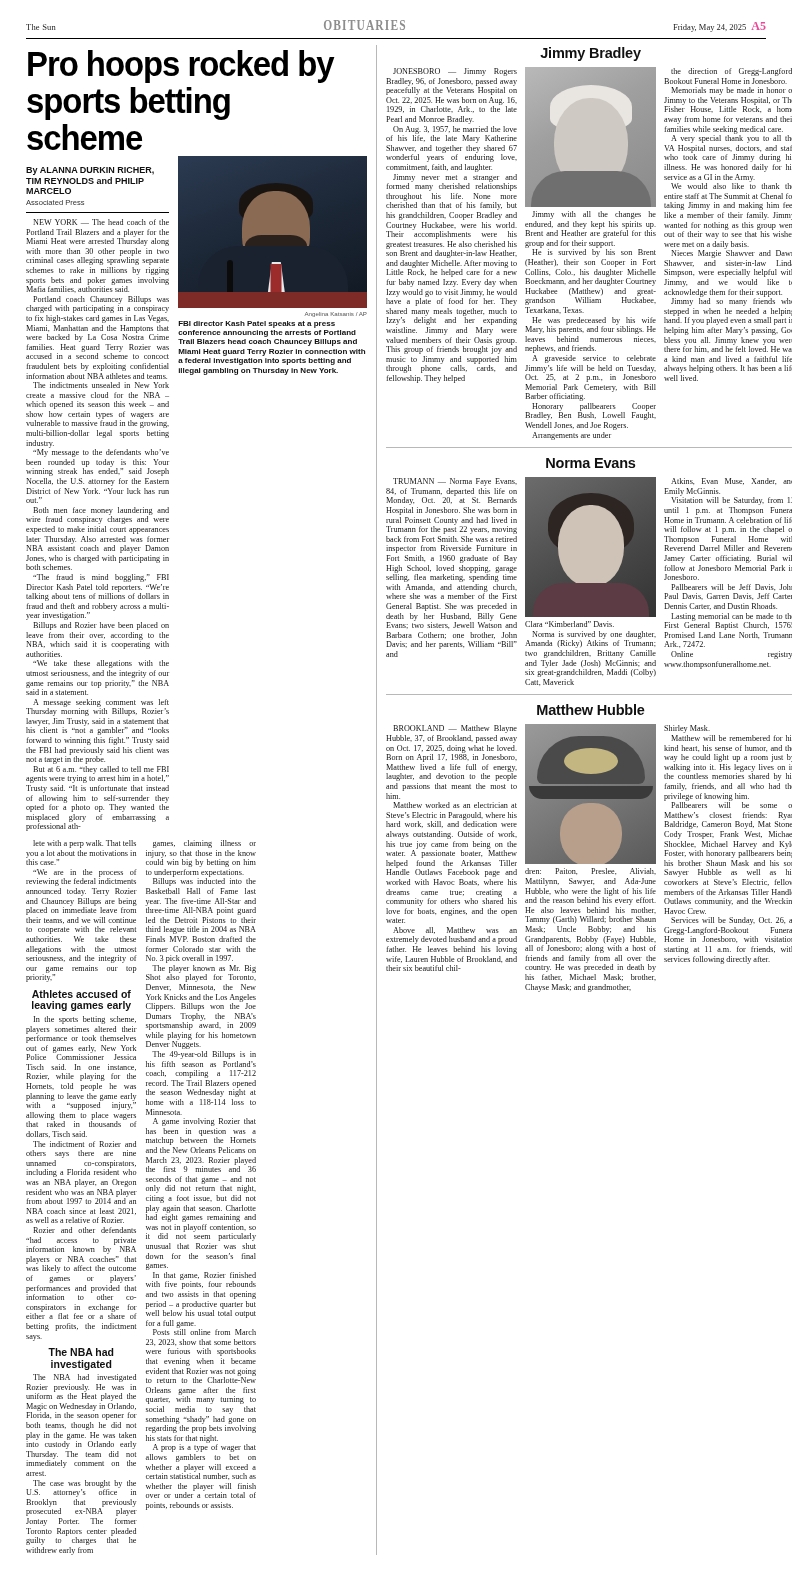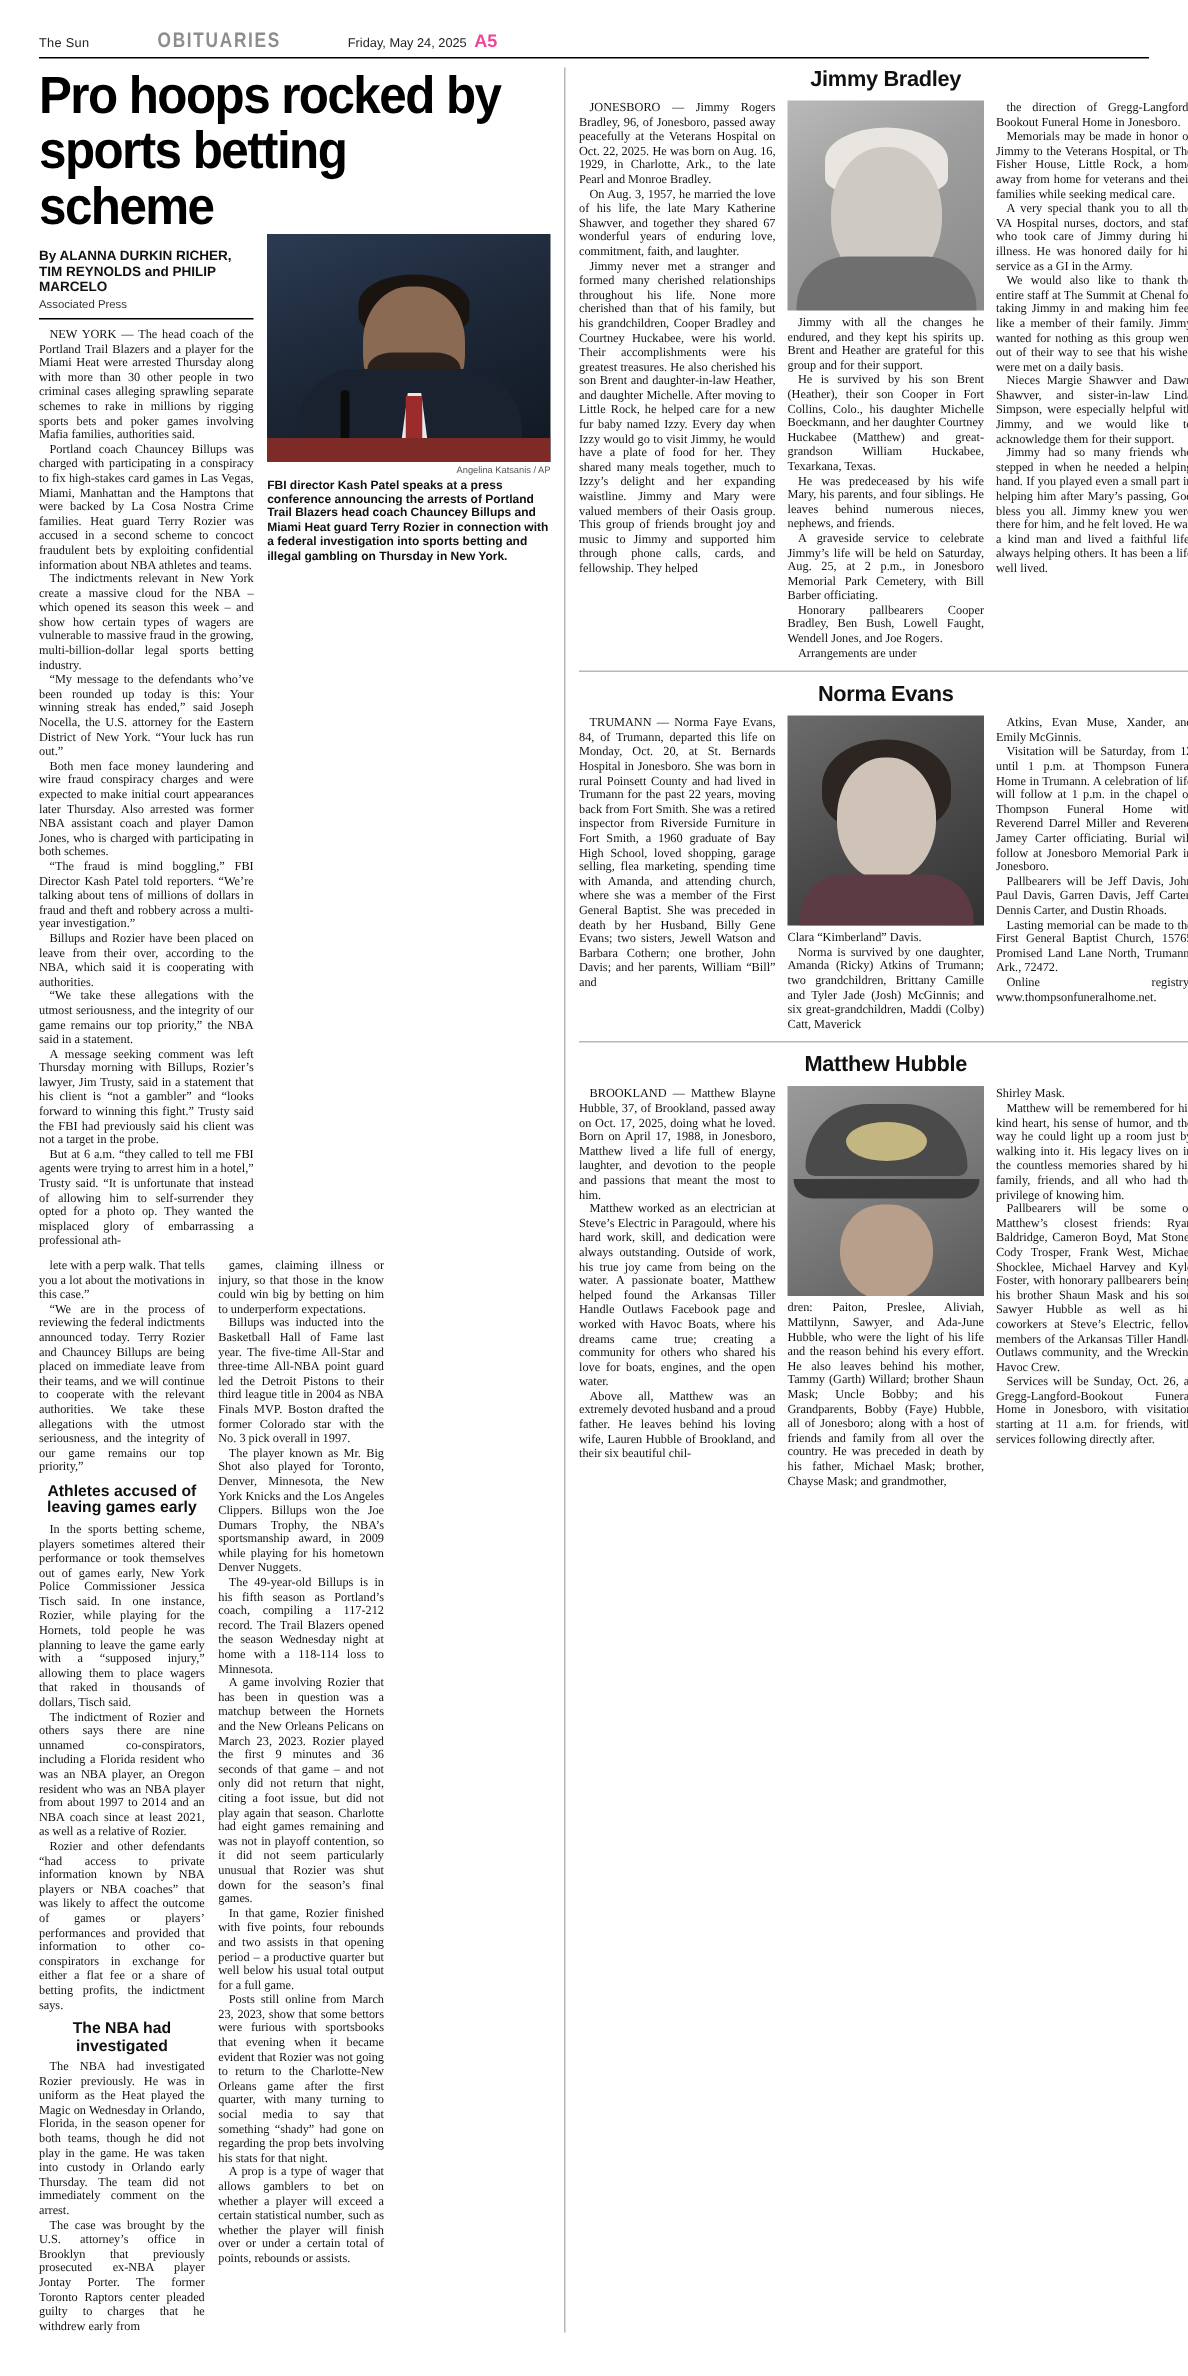--- a/index.html
+++ b/index.html
@@ -7,21 +7,21 @@
   body {
     width: 792px; height: 1584px;
     background:#ffffff;
     font-family: "Liberation Serif", serif;
     color:#111;
     overflow:hidden;
   }
   .page { width:792px; height:1584px; padding:18px 26px 0 26px; position:relative; }
 
   
-  .masthead { display:flex; align-items:baseline; font-family:Liberation Sans, sans-serif;gap:36px; }
+  .masthead { display:flex; align-items:baseline; justify-content:space-between; font-family:Liberation Serif, serif;gap:36px; }
   .mh-left { font-size:8.5px; letter-spacing:.2px; color:#222; font-weight:400; }
   .mh-center { font-size:14px; font-weight:700; color:#8d8d8d; letter-spacing:1.4px; transform:scaleX(.82); }
   .mh-right { font-size:8.5px; color:#222; display:flex; align-items:baseline; gap:5px;}
   .mh-page { font-size:12px; font-weight:700; color:#ec4899;}
   .mh-rule { border-top:1.6px solid #000; margin:4px 0 0 0; }
 
   
   .body-txt {
     font-size:8.2px; line-height:9.6px; text-align:justify;
     -webkit-hyphens:auto; hyphens:auto;
@@ -112,21 +112,21 @@
       <div class="lead-top">
         <div class="lead-col1">
           <div class="byline">
             <span>By ALANNA DURKIN RICHER, TIM REYNOLDS and PHILIP MARCELO</span>
             <span class="src">Associated Press</span>
           </div>
           <div class="byline-rule"></div>
           <div class="body-txt">
             <p>NEW YORK — The head coach of the Portland Trail Blazers and a player for the Miami Heat were arrested Thursday along with more than 30 other people in two criminal cases alleging sprawling separate schemes to rake in millions by rigging sports bets and poker games involving Mafia families, authorities said.</p>
             <p>Portland coach Chauncey Billups was charged with participating in a conspiracy to fix high-stakes card games in Las Vegas, Miami, Manhattan and the Hamptons that were backed by La Cosa Nostra Crime families. Heat guard Terry Rozier was accused in a second scheme to concoct fraudulent bets by exploiting confidential information about NBA athletes and teams.</p>
-            <p>The indictments relevant in New York create a massive cloud for the NBA – which opened its season this week – and show how certain types of wagers are vulnerable to massive fraud in the growing, multi-billion-dollar legal sports betting industry.</p>
+            <p>The indictments unsealed in New York create a massive cloud for the NBA – which opened its season this week – and show how certain types of wagers are vulnerable to massive fraud in the growing, multi-billion-dollar legal sports betting industry.</p>
             <p>“My message to the defendants who’ve been rounded up today is this: Your winning streak has ended,” said Joseph Nocella, the U.S. attorney for the Eastern District of New York. “Your luck has run out.”</p>
             <p>Both men face money laundering and wire fraud conspiracy charges and were expected to make initial court appearances later Thursday. Also arrested was former NBA assistant coach and player Damon Jones, who is charged with participating in both schemes.</p>
             <p>“The fraud is mind boggling,” FBI Director Kash Patel told reporters. “We’re talking about tens of millions of dollars in fraud and theft and robbery across a multi-year investigation.”</p>
             <p>Billups and Rozier have been placed on leave from their over, according to the NBA, which said it is cooperating with authorities.</p>
             <p>“We take these allegations with the utmost seriousness, and the integrity of our game remains our top priority,” the NBA said in a statement.</p>
             <p>A message seeking comment was left Thursday morning with Billups, Rozier’s lawyer, Jim Trusty, said in a statement that his client is “not a gambler” and “looks forward to winning this fight.” Trusty said the FBI had previously said his client was not a target in the probe.</p>
             <p>But at 6 a.m. “they called to tell me FBI agents were trying to arrest him in a hotel,” Trusty said. “It is unfortunate that instead of allowing him to self-surrender they opted for a photo op. They wanted the misplaced glory of embarrassing a professional ath-</p>
           </div>
         </div>
 
@@ -196,21 +196,21 @@
           <div class="c">
             <div class="obit-photo ph-bradley">
               <div class="h"></div>
               <div class="f"></div>
               <div class="s"></div>
             </div>
             <div class="body-txt">
               <p>Jimmy with all the changes he endured, and they kept his spirits up. Brent and Heather are grateful for this group and for their support.</p>
               <p>He is survived by his son Brent (Heather), their son Cooper in Fort Collins, Colo., his daughter Michelle Boeckmann, and her daughter Courtney Huckabee (Matthew) and great-grandson William Huckabee, Texarkana, Texas.</p>
               <p>He was predeceased by his wife Mary, his parents, and four siblings. He leaves behind numerous nieces, nephews, and friends.</p>
-              <p>A graveside service to celebrate Jimmy’s life will be held on Saturday, Aug. 25, at 2 p.m., in Jonesboro Memorial Park Cemetery, with Bill Barber officiating.</p>
+              <p>A graveside service to celebrate Jimmy’s life will be held on Tuesday, Oct. 25, at 2 p.m., in Jonesboro Memorial Park Cemetery, with Bill Barber officiating.</p>
               <p>Honorary pallbearers Cooper Bradley, Ben Bush, Lowell Faught, Wendell Jones, and Joe Rogers.</p>
               <p>Arrangements are under</p>
             </div>
           </div>
           <div class="c">
             <div class="body-txt">
               <p>the direction of Gregg-Langford-Bookout Funeral Home in Jonesboro.</p>
               <p>Memorials may be made in honor of Jimmy to the Veterans Hospital, or The Fisher House, Little Rock, a home away from home for veterans and their families while seeking medical care.</p>
               <p>A very special thank you to all the VA Hospital nurses, doctors, and staff who took care of Jimmy during his illness. He was honored daily for his service as a GI in the Army.</p>
               <p>We would also like to thank the entire staff at The Summit at Chenal for taking Jimmy in and making him feel like a member of their family. Jimmy wanted for nothing as this group went out of their way to see that his wishes were met on a daily basis.</p>

